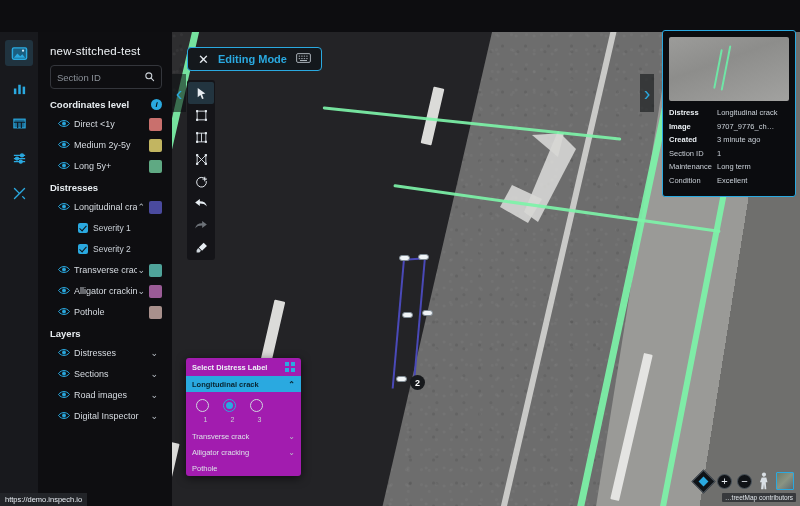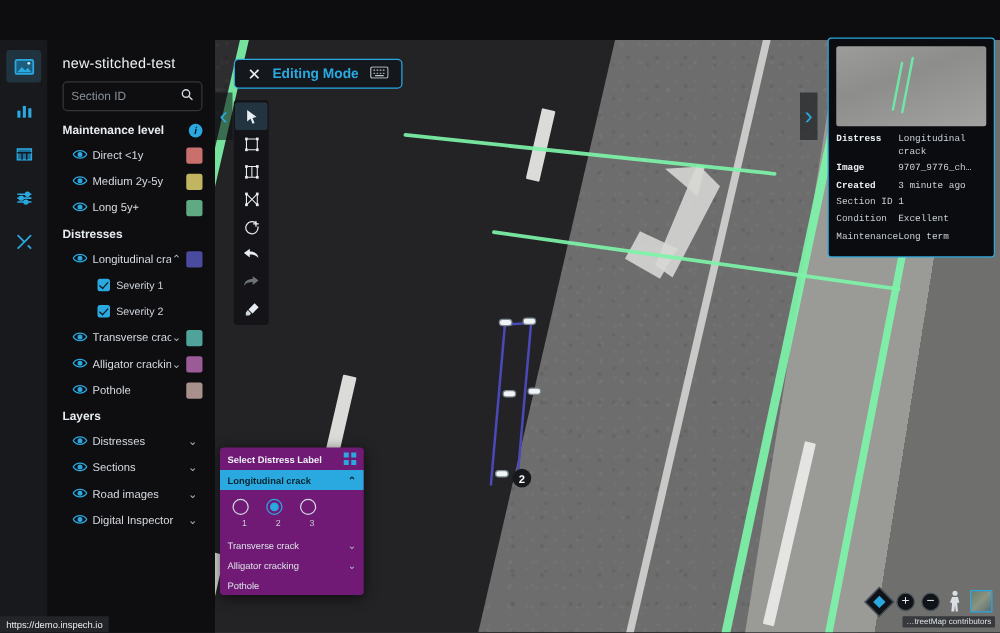--- a/index.html
+++ b/index.html
@@ -196,22 +196,22 @@
     z-index: 6;
   }
   .tool {
     width: 26px; height: 22px; display: flex; align-items: center; justify-content: center;
     cursor: pointer; border-radius: 2px;
   }
   .tool.active { background: #22343f; }
 
   
   .label-popup {
-    position: absolute; left: 4px; bottom: 30px; width: 115px;
-    background: #701a75; border-radius: 3px; z-index: 7;
+    position: absolute; left: 14px; bottom: 30px; width: 115px;
+    background: #a21caf; border-radius: 3px; z-index: 7;
     box-shadow: 0 2px 10px rgba(0,0,0,.6);
     font-size: 7.5px; color: #dce2e8;
     overflow: hidden;
   }
   .lp-head {
     display: flex; align-items: center; height: 18px; padding: 0 6px;
     font-weight: bold; font-size: 7.5px; color: #eef2f6;
   }
   .lp-dots { margin-left: auto; width: 10px; height: 10px; display: grid;
     grid-template-columns: 1fr 1fr; grid-template-rows: 1fr 1fr; gap: 1.5px;}
@@ -264,21 +264,21 @@
     background: linear-gradient(160deg,#9c9c9a,#8d8d8b 40%,#a2a2a0);
     position: relative; overflow: hidden;
   }
   .thumb .c1, .thumb .c2 {
     position: absolute; width: 2px; height: 46px; background: #6fe6a6;
     transform: rotate(11deg); border-radius: 2px;
   }
   .thumb .c1 { left: 56px; top: 8px; }
   .thumb .c2 { left: 48px; top: 12px; height: 40px; }
   .ip-table { width: 100%; margin-top: 7px; border-collapse: collapse; }
-  .ip-table td { vertical-align: top; padding: 0 0 4px 0; font-family: Liberation Mono, monospace; }
+  .ip-table td { vertical-align: top; padding: 0 0 4px 0; }
   .ip-k { font-size: 7.5px; font-weight: bold; color: #eaeff3; width: 48px; }
   .ip-v { font-size: 7.5px; color: #cbd2d9; line-height: 1.28; }
   .ip-k.sub { font-weight: normal; color: #c8ced5; font-size: 7.5px; }
 
   
   .map-ctrls {
     position: absolute; right: 6px; bottom: 16px;
     display: flex; align-items: center; gap: 5px; z-index: 6;
   }
   .ctrl-circle {
@@ -361,21 +361,21 @@
       <input placeholder="Section ID" style="">
       <span>
         <svg width="11" height="11" viewBox="0 0 24 24" fill="none" stroke="#cfd5db" stroke-width="2.4">
           <circle cx="10.5" cy="10.5" r="6.5"></circle>
             <path d="M16 16l5 5" stroke-linecap="round"></path>
         </svg>
       </span>
     </div>
 
     <div class="sec-head">
-      <span>Maintenance level</span>
+      <span>Coordinates level</span>
       <span class="info-dot">i</span>
     </div>
     <div id="maint-list">
         <div class="layer-row">
           <span class="eye"><svg width="12" height="9" viewBox="0 0 24 16" fill="none" stroke="#2aa9e0" stroke-width="2">
               <path d="M1 8s4-6 11-6 11 6 11 6-4 6-11 6S1 8 1 8z"></path>
               <circle cx="12" cy="8" r="3" fill="#2aa9e0"></circle>
             </svg></span>
           <span class="layer-label">Direct &lt;1y</span>
           <span style="margin-left:auto"></span>
@@ -678,25 +678,25 @@
           </tr>
           <tr>
             <td class="ip-k">Created</td>
             <td class="ip-v" style="white-space:pre-line">3 minute ago</td>
           </tr>
           <tr>
             <td class="ip-k sub">Section ID</td>
             <td class="ip-v" style="white-space:pre-line">1</td>
           </tr>
           <tr>
+            <td class="ip-k sub">Maintenance</td>
+            <td class="ip-v" style="white-space:pre-line">Long term</td>
+          </tr>
+          <tr>
             <td class="ip-k sub">Condition</td>
             <td class="ip-v" style="white-space:pre-line">Excellent</td>
-          </tr>
-          <tr>
-            <td class="ip-k sub">Maintenance</td>
-            <td class="ip-v" style="white-space:pre-line">Long term</td>
           </tr>
         </tbody>
     </table>
   </div>
 
   <div class="statusurl">https://demo.inspech.io</div>
 </div>
 
 </body></html>

